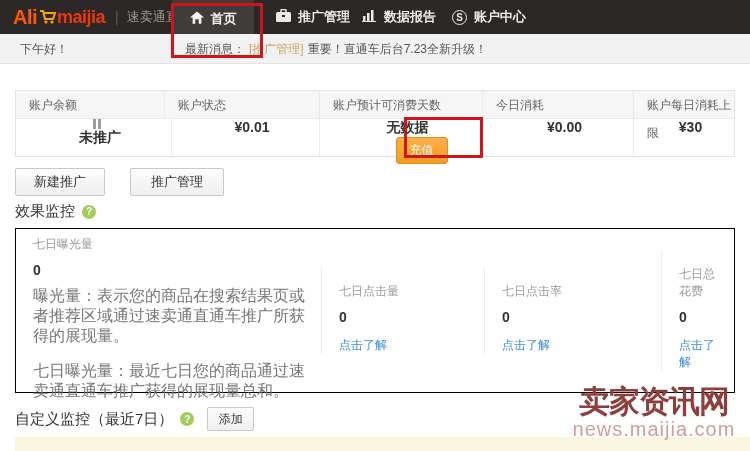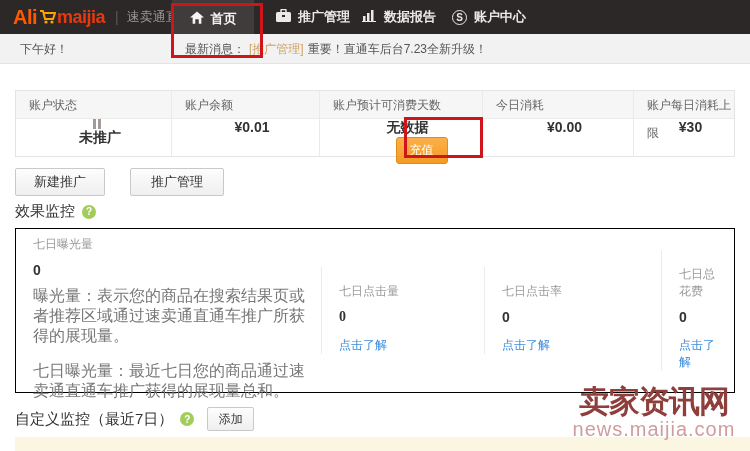--- a/index.html
+++ b/index.html
@@ -63,21 +63,21 @@
   .sec-effect { position:absolute; left:15px; top:202px; display:flex; align-items:center;justify-content:space-between; }
   .help-icon { display:inline-flex; align-items:center; justify-content:center; width:14px; height:14px;
                border-radius:50%; background:#a3cd5b; color:#fff; font-size:10px; font-weight:bold;
                margin-left:7px; cursor:pointer; }
 
   
   .panel { position:absolute; left:15px; top:228px; width:720px; height:165px;
            border:1px solid #000000; display:flex; background:#fff;align-items:center; }
   .pcol { padding:16px 14px 0 17px; }
   .pcol + .pcol { border-left:1px solid #ececec; }
-  .pcol1 { width:305px; } .pcol2 { width:163px;font-family:Liberation Serif, serif; } .pcol3 { width:177px; } .pcol4 { flex:1; }
+  .pcol1 { width:305px; } .pcol2 { width:163px; } .pcol3 { width:177px; } .pcol4 { flex:1; }
   .metric-label { font-size:12px; color:#9a9a9a; }
   .metric-value { font-size:14px; font-weight:bold; color:#333; margin-top:9px; }
   .metric-link { font-size:12px; color:#3b8cdd; margin-top:12px; cursor:pointer; }
   .metric-desc { font-size:16px; color:#777; line-height:20px; margin-top:8px; width:272px; }
   .metric-desc2 { margin-top:15px; }
 
   
   .sec-custom { position:absolute; left:15px; top:407px; display:flex; align-items:center; }
   .btn-add { width:47px; height:24px; line-height:22px; font-size:12px; margin-left:13px; }
 
@@ -147,22 +147,22 @@
     </div>
   </div>
 
   <div class="msgbar">
     <span class="greeting">下午好！</span>
     <span class="newsline"><span>最新消息：</span><span class="news-tag">[推广管理]</span><span>重要！直通车后台7.23全新升级！</span></span>
   </div>
 
   <div class="acct-table">
     <div class="acct-head">
+      <div class="cell c2">账户余额</div>
       <div class="cell c1">账户状态</div>
-      <div class="cell c2">账户余额</div>
       <div class="cell c3">账户预计可消费天数</div>
       <div class="cell c4">今日消耗</div>
       <div class="cell c5">账户每日消耗上限</div>
     </div>
     <div class="acct-row">
       <div class="cell c1">
         <span class="pause-icon">
             <i></i>
             <i></i>
           </span>

